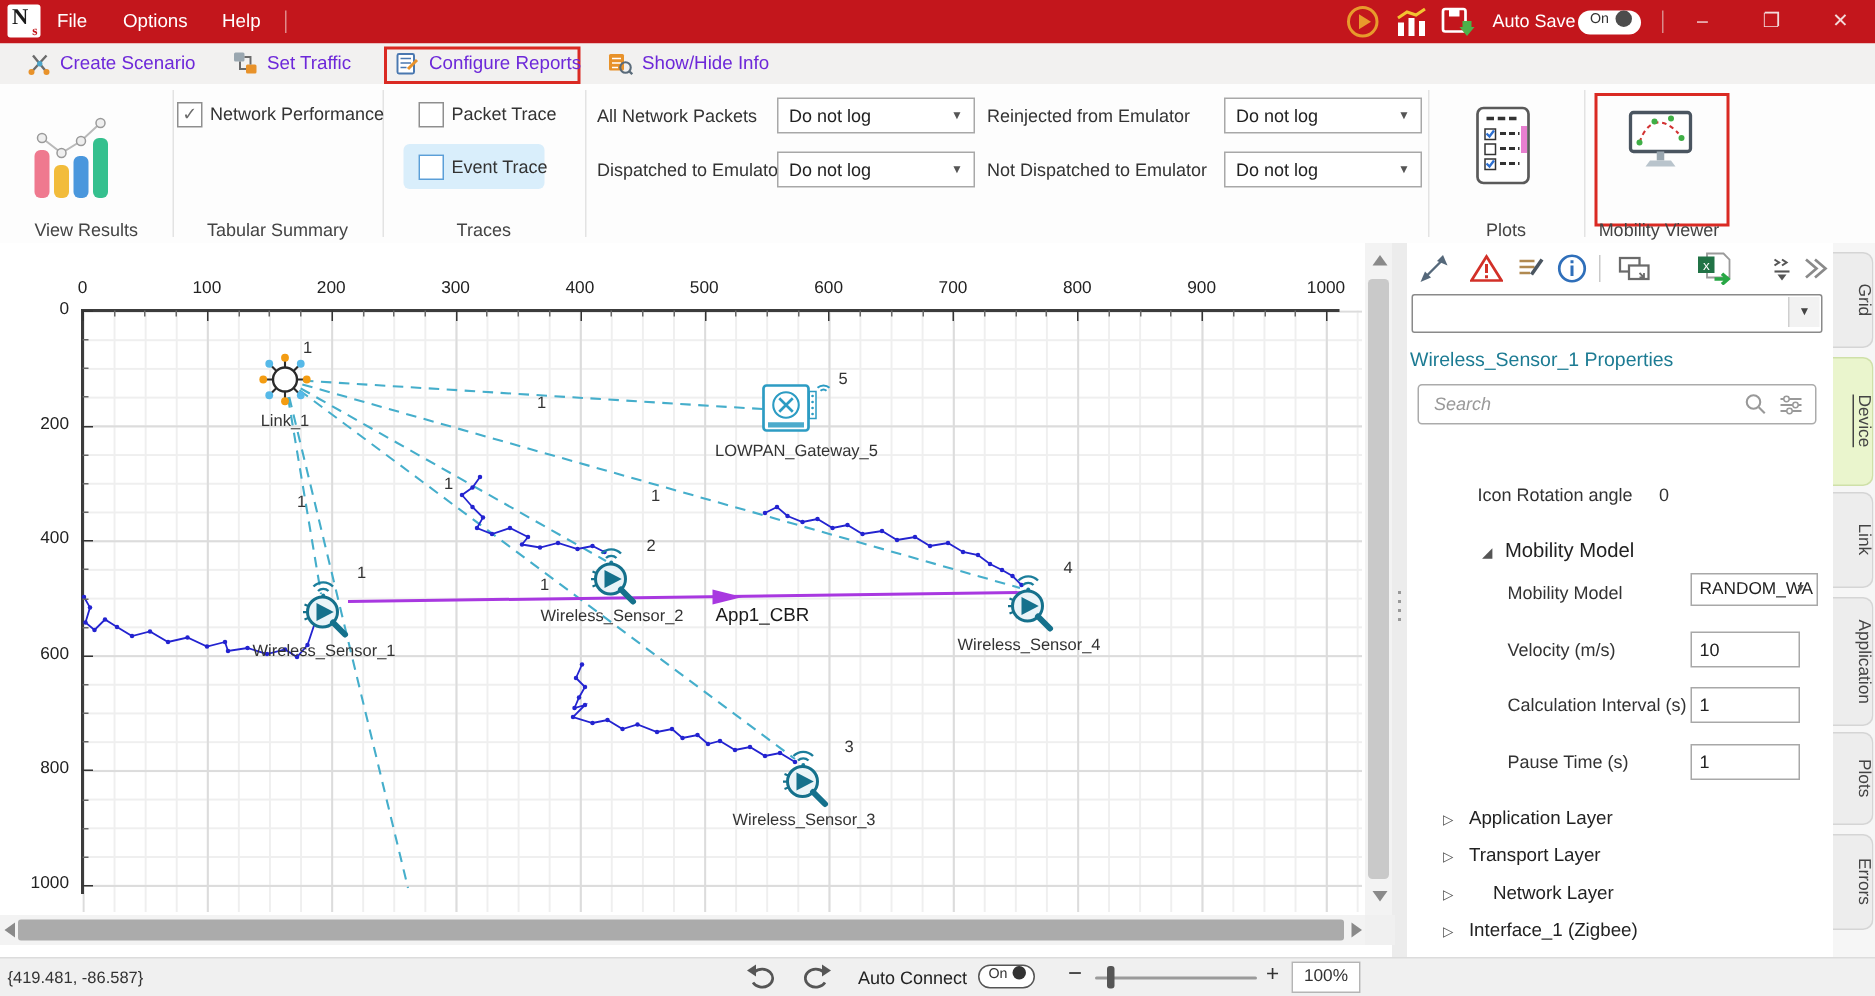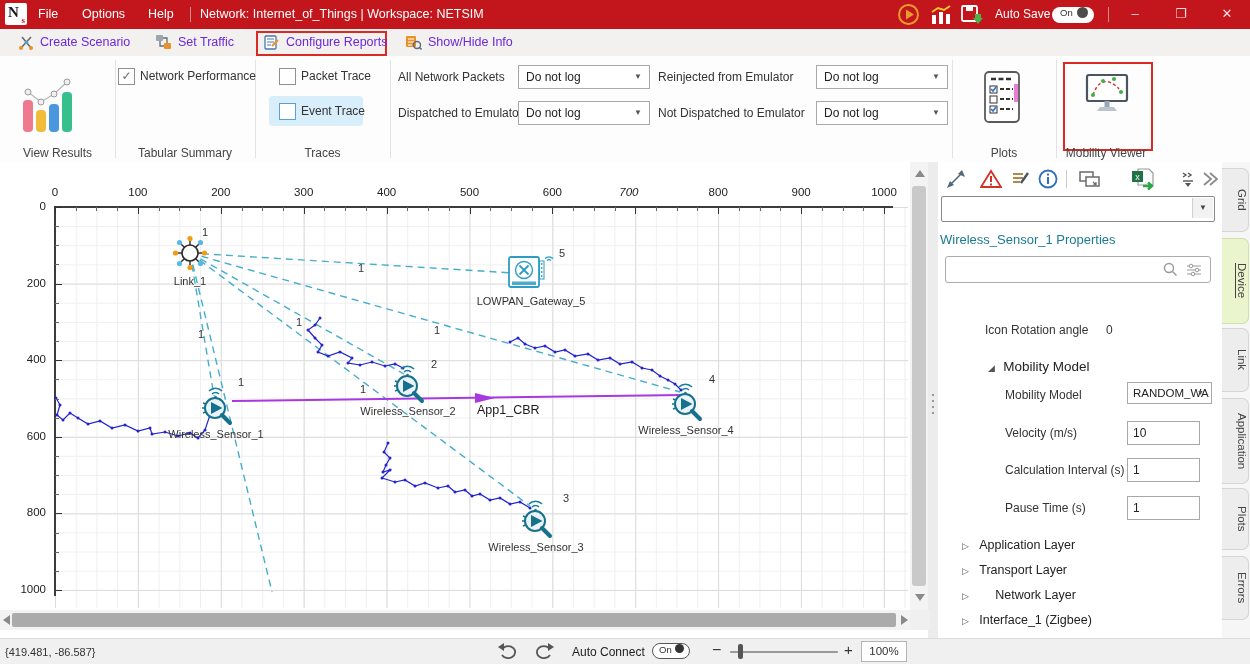--- a/index.html
+++ b/index.html
@@ -80,21 +80,20 @@
 
 <div id="titlebar" class="abs">
   <div id="logo" class="abs">
     <span class="n">N</span>
     <span class="s">s</span>
   </div>
   <div class="abs menu-item" style="left:38px;">File</div>
   <div class="abs menu-item" style="left:82px;">Options</div>
   <div class="abs menu-item" style="left:148px;text-align:center;">Help</div>
   <div class="abs" style="left:190px;top:7px;width:1px;height:15px;background:#e08a8a;"></div>
-  <div class="abs menu-item" style="left:200px;">Network: Internet_of_Things | Workspace: NETSIM</div>
 
   <svg class="abs" style="left:897px;top:3px;" width="23" height="23" viewBox="0 0 23 23">
     <circle cx="11.5" cy="11.5" r="9.5" fill="none" stroke="#e89b2c" stroke-width="2"></circle>
     <polygon points="9,6.5 17,11.5 9,16.5" fill="#e89b2c"></polygon>
   </svg>
   <svg class="abs" style="left:929px;top:5px;" width="24" height="20" viewBox="0 0 24 20">
     <rect x="3" y="10" width="4" height="9" fill="#fff"></rect>
     <rect x="10" y="7" width="4" height="12" fill="#fff"></rect>
     <rect x="17" y="9" width="4" height="10" fill="#fff"></rect>
     <polyline points="3,7 9,3 15,5 21,1" fill="none" stroke="#f2c431" stroke-width="2"></polyline>
@@ -332,21 +331,21 @@
     <div style="position: absolute; left: 204.8px; top: 24px; width: 32px; text-align: center; font-size: 11.5px; color: rgb(34, 34, 34);">200</div>
     <div style="position: absolute; left: 220.8px; top: 45px; width: 1px; height: 7px; background: rgb(51, 51, 51);"></div>
     <div style="position: absolute; left: 287.7px; top: 24px; width: 32px; text-align: center; font-size: 11.5px; color: rgb(34, 34, 34);">300</div>
     <div style="position: absolute; left: 303.7px; top: 45px; width: 1px; height: 7px; background: rgb(51, 51, 51);"></div>
     <div style="position: absolute; left: 370.6px; top: 24px; width: 32px; text-align: center; font-size: 11.5px; color: rgb(34, 34, 34);">400</div>
     <div style="position: absolute; left: 386.6px; top: 45px; width: 1px; height: 7px; background: rgb(51, 51, 51);"></div>
     <div style="position: absolute; left: 453.5px; top: 24px; width: 32px; text-align: center; font-size: 11.5px; color: rgb(34, 34, 34);">500</div>
     <div style="position: absolute; left: 469.5px; top: 45px; width: 1px; height: 7px; background: rgb(51, 51, 51);"></div>
     <div style="position: absolute; left: 536.4px; top: 24px; width: 32px; text-align: center; font-size: 11.5px; color: rgb(34, 34, 34);">600</div>
     <div style="position: absolute; left: 552.4px; top: 45px; width: 1px; height: 7px; background: rgb(51, 51, 51);"></div>
-    <div style="position: absolute; left: 619.3px; top: 24px; width: 32px; text-align: left; font-size: 11.5px; color: rgb(34, 34, 34); font-style: italic;">700</div>
+    <div style="position: absolute; left: 619.3px; top: 24px; width: 32px; text-align: center; font-size: 11.5px; color: rgb(34, 34, 34);">700</div>
     <div style="position: absolute; left: 635.3px; top: 45px; width: 1px; height: 7px; background: rgb(51, 51, 51);"></div>
     <div style="position: absolute; left: 702.2px; top: 24px; width: 32px; text-align: center; font-size: 11.5px; color: rgb(34, 34, 34);">800</div>
     <div style="position: absolute; left: 718.2px; top: 45px; width: 1px; height: 7px; background: rgb(51, 51, 51);"></div>
     <div style="position: absolute; left: 785.1px; top: 24px; width: 32px; text-align: center; font-size: 11.5px; color: rgb(34, 34, 34);">900</div>
     <div style="position: absolute; left: 801.1px; top: 45px; width: 1px; height: 7px; background: rgb(51, 51, 51);"></div>
     <div style="position: absolute; left: 868px; top: 24px; width: 32px; text-align: center; font-size: 11.5px; color: rgb(34, 34, 34);">1000</div>
     <div style="position: absolute; left: 884px; top: 45px; width: 1px; height: 7px; background: rgb(51, 51, 51);"></div>
     <div style="position: absolute; left: 75.725px; top: 45px; width: 1px; height: 4px; background: rgb(102, 102, 102);"></div>
     <div style="position: absolute; left: 96.45px; top: 45px; width: 1px; height: 4px; background: rgb(102, 102, 102);"></div>
     <div style="position: absolute; left: 117.175px; top: 45px; width: 1px; height: 4px; background: rgb(102, 102, 102);"></div>
@@ -546,20 +545,21 @@
     <path d="M4 4 L11 10 L4 16 M10 4 L17 10 L10 16" stroke="#8a8a8a" stroke-width="1.8" fill="none"></path>
   </svg>
 
   <div class="abs" style="left:3px;top:34px;width:272px;height:24px;background:#fff;border:1px solid #8a8a8a;border-radius:2px;">
     <div style="position:absolute;right:1px;top:1px;width:20px;height:20px;background:#f2f2f2;border-left:1px solid #cfcfcf;text-align:center;line-height:20px;font-size:8px;color:#444;">▼</div>
   </div>
 
   <div id="rp-title" class="abs" style="left:2px;top:70px;">Wireless_Sensor_1 Properties</div>
 
   <div class="abs search-box" style="left:7px;top:94px;width:264px;height:25px;">
+    <input placeholder="Search" style="">
     <svg style="position:absolute;right:32px;top:5px;" width="15" height="15" viewBox="0 0 15 15">
       <circle cx="6" cy="6" r="4.5" fill="none" stroke="#999" stroke-width="1.4"></circle>
       <path d="M9.5 9.5 L13.5 13.5" stroke="#999" stroke-width="1.4"></path>
     </svg>
     <svg style="position:absolute;right:8px;top:5px;" width="16" height="15" viewBox="0 0 16 15">
       <path d="M1 4 H15 M1 8 H15 M1 12 H15" stroke="#999" stroke-width="1.2"></path>
       <circle cx="5" cy="4" r="1.8" fill="#fff" stroke="#999"></circle>
         <circle cx="11" cy="8" r="1.8" fill="#fff" stroke="#999"></circle>
         <circle cx="7" cy="12" r="1.8" fill="#fff" stroke="#999"></circle>
     </svg>

